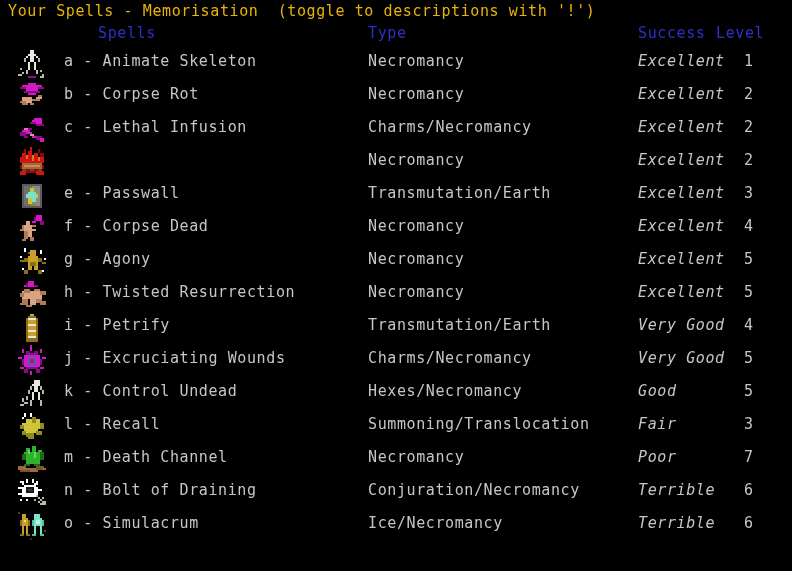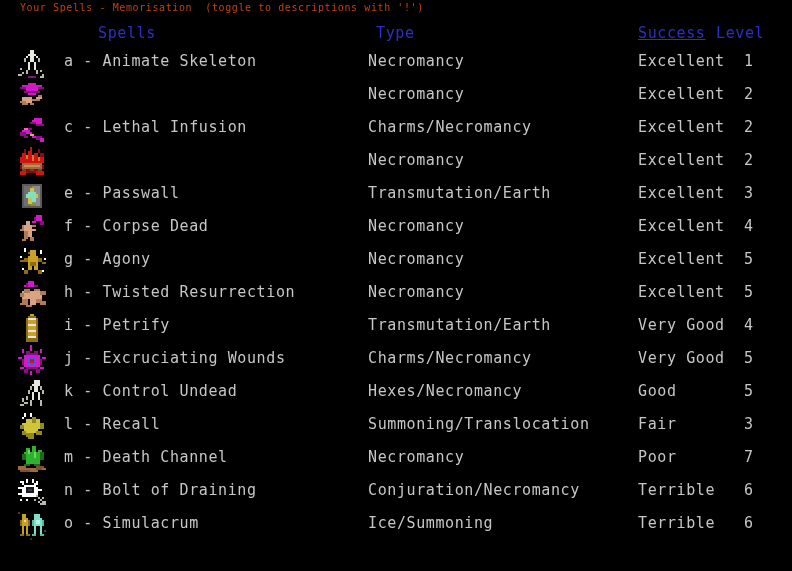--- a/index.html
+++ b/index.html
@@ -20,47 +20,47 @@
   #screen {
     position: relative;
     width: 792px;
     height: 571px;
     background: #000000;
   }
 
   
   .title-line {
     position: absolute;
-    left: 20px;
+    left: 8px;
     top: 2px;
     white-space: pre;
-    font-size: 10px;
+    font-size: 15px;
     letter-spacing: 0.6px;
-    color: #c2410c;
+    color: #eab308;
   }
 
   
   .col-headers {
     position: absolute;
     left: 0;
     top: 24px;
     width: 792px;
     height: 20px;
   }
   .col-head {
     position: absolute;
     color: #2f2fc8;
     font-size: 15px;
     letter-spacing: 0.6px;
     white-space: pre;
     text-align: center;
   }
   .col-head.h-spells  { left: 98px; }
-  .col-head.h-type    { left: 368px; margin-left: 8px; }
-  .col-head.h-success { left: 638px; text-decoration: underline; }
+  .col-head.h-type    { left: 368px; }
+  .col-head.h-success { left: 638px; }
   .col-head.h-level   { left: 716px; }
 
   
   #rows {
     position: absolute;
     left: 0;
     top: 46px;
     width: 792px;
   }
   .row {
@@ -72,21 +72,21 @@
   .cell {
     position: absolute;
     top: 6px;
     white-space: pre;
     font-size: 15px;
     letter-spacing: 0.6px;
     color: #c6c6c6;
   }
   .c-name    { left: 64px; }
   .c-type    { left: 368px; }
-  .c-success { left: 638px; }
+  .c-success { left: 638px; font-style: italic; }
   .c-level   { left: 744px; }
 
   
   .tile {
     position: absolute;
     left: 16px;
     top: 2px;
     width: 32px;
     height: 32px;
     overflow: hidden;
@@ -150,20 +150,21 @@
             <rect x="3" y="8" width="5" height="2" fill="#d9a484"></rect>
             <rect x="8" y="9" width="4" height="1" fill="#b07a58"></rect>
             <rect x="2" y="10" width="4" height="1" fill="#b07a58"></rect>
             <rect x="10" y="8" width="3" height="1" fill="#d9a484"></rect>
             <rect x="11" y="7" width="2" height="1" fill="#b07a58"></rect>
             <rect x="5" y="10" width="3" height="1" fill="#d9a484"></rect>
             <rect x="3" y="11" width="3" height="1" fill="#b07a58"></rect>
             <rect x="7" y="11" width="2" height="1" fill="#b07a58"></rect>
           </svg>
         </div>
+        <div class="cell c-name">b - Corpse Rot</div>
         <div class="cell c-type">Necromancy</div>
         <div class="cell c-success">Excellent</div>
         <div class="cell c-level">2</div>
       </div>
       <div class="row">
         <div class="tile">
           <svg viewBox="0 0 16 16" shape-rendering="crispEdges">
             <rect x="9" y="2" width="4" height="1" fill="#d418c8"></rect>
             <rect x="8" y="3" width="5" height="2" fill="#d418c8"></rect>
             <rect x="7" y="4" width="3" height="1" fill="#8c0c86"></rect>
@@ -494,19 +495,19 @@
             <rect x="8" y="12" width="2" height="1" fill="#4fbfa4"></rect>
             <rect x="12" y="12" width="2" height="1" fill="#4fbfa4"></rect>
             <rect x="10" y="5" width="2" height="2" fill="#b8f5e6"></rect>
             <rect x="4" y="5" width="1" height="1" fill="#f0d89a"></rect>
             <rect x="1" y="1" width="1" height="1" fill="#503820"></rect>
             <rect x="14" y="10" width="1" height="1" fill="#2a4a40"></rect>
             <rect x="7" y="14" width="1" height="1" fill="#303030"></rect>
           </svg>
         </div>
         <div class="cell c-name">o - Simulacrum</div>
-        <div class="cell c-type">Ice/Summoning</div>
+        <div class="cell c-type">Ice/Necromancy</div>
         <div class="cell c-success">Terrible</div>
         <div class="cell c-level">6</div>
       </div>
     </div>
 
 </div>
 
 </body></html>

